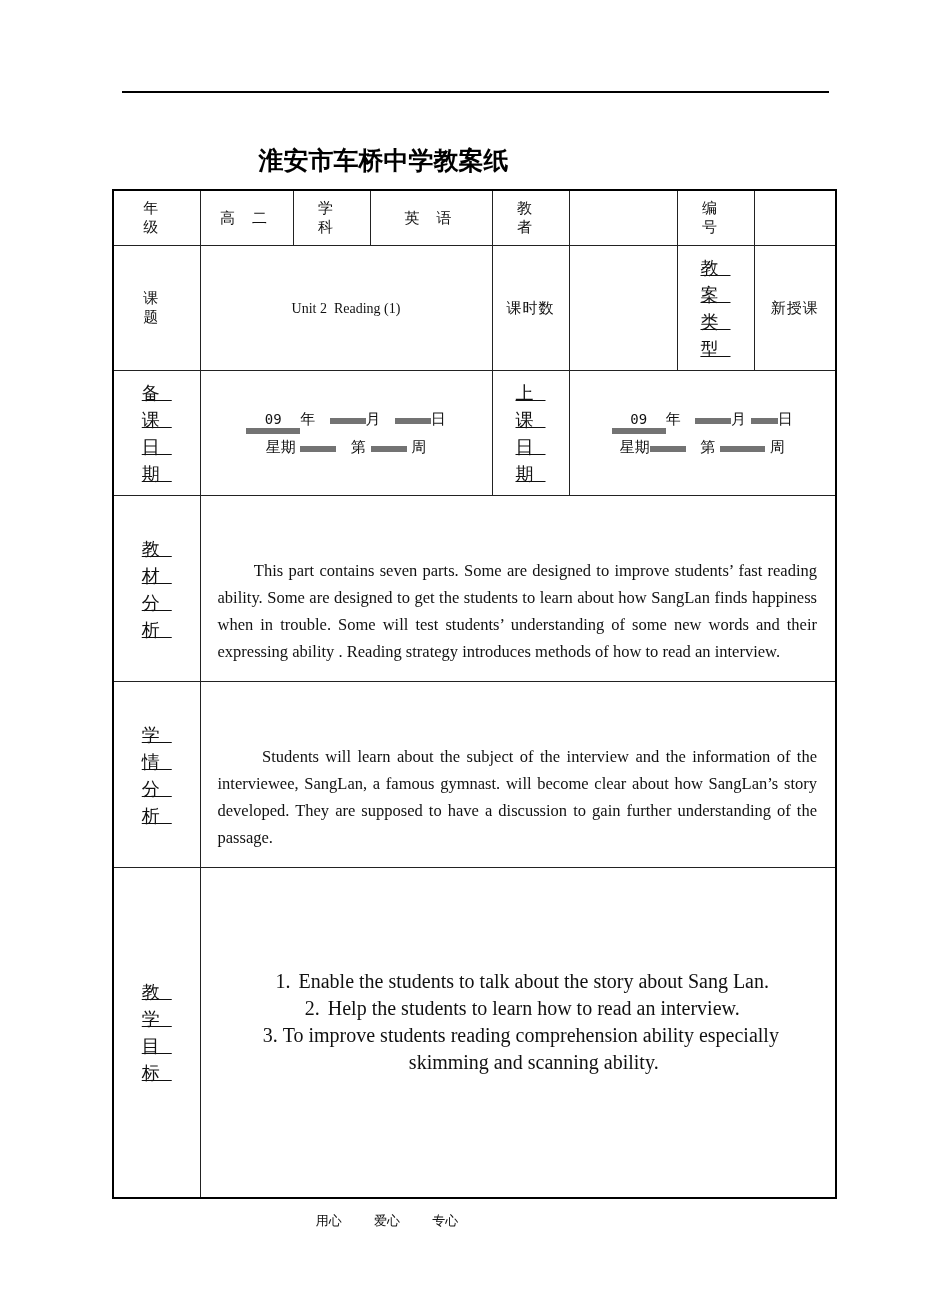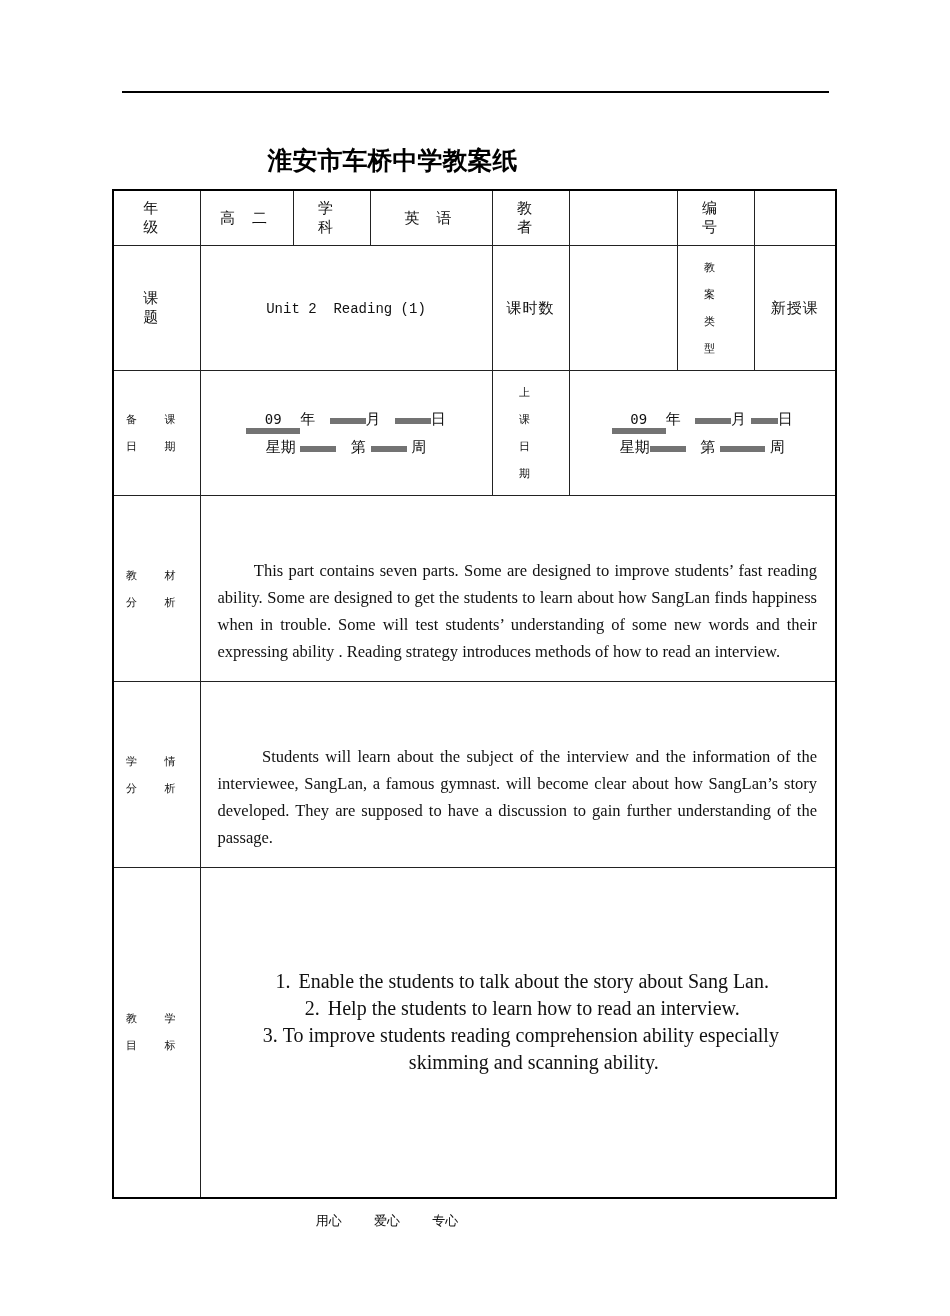--- a/index.html
+++ b/index.html
@@ -1,32 +1,32 @@
 <!DOCTYPE html>
 <html><head>
 <meta charset="utf-8">
 <style>
   html, body { margin: 0; padding: 0; background: #ffffff; }
   body { width: 950px; height: 1316px; position: relative; overflow: hidden;
          font-family: "DejaVu Serif", serif; color: #111; }
   .header-rule { position: absolute; left: 122px; top: 91px; width: 707px; height: 0;
                  border-top: 2px solid #000; }
-  .doc-title { position: absolute; left: 16px; top: 144px; width: 753px; text-align: center;
+  .doc-title { position: absolute; left: 7px; top: 144px; width: 753px; text-align: center;
                font-family: "DejaVu Serif", serif; font-weight: bold; font-size: 25px;
                letter-spacing: 0px; color: #000; }
   table.plan { position: absolute; left: 112px; top: 189px; width: 723px;
                border-collapse: collapse; table-layout: fixed;
                border: 2.5px solid #000; }
   table.plan td { border: 1px solid #222; padding: 8px; vertical-align: middle;
                   text-align: center; font-size: 15px; }
   .cjk { font-family: "DejaVu Sans", sans-serif; font-size: 15px; letter-spacing: 12px; }
   .cjk-tight { font-family: "DejaVu Sans", sans-serif; font-size: 15px; letter-spacing: 1px; }
-  .mono { font-family: Liberation Mono, monospace; font-size: 14px; white-space: pre; text-align: right; }
-  .label2 { font-family: "DejaVu Sans", sans-serif; font-size: 11px; line-height: 27px;
-            letter-spacing: 12px; }
+  .mono { font-family: Liberation Serif, serif; font-size: 14px; white-space: pre; text-align: right; }
+  .label2 { font-family: "DejaVu Sans", sans-serif; font-size: 18px; line-height: 27px;
+            letter-spacing: 12px; text-decoration: underline; }
   .date-line { font-family: "DejaVu Sans", sans-serif; font-size: 15px; line-height: 27px;
                white-space: pre; }
   .date-line .u { display: inline-block; border-bottom: 6px solid #737373; text-align: center;
                   font-family: "DejaVu Sans Mono", monospace; font-size: 14px; line-height: 17px; }
   .para { text-align: justify; font-family: "Liberation Serif", serif; font-size: 16.5px;
           line-height: 27px; padding: 0 10px 0 9px; text-indent: 2.2em; margin-top: 44px; }
   .para2 { text-indent: 2.7em; }
   .goals { text-align: center; font-family: "Liberation Serif", serif; font-size: 20px;
            line-height: 27px; padding: 0 8px 0 9px; }
   .goals .item { display: block; }

